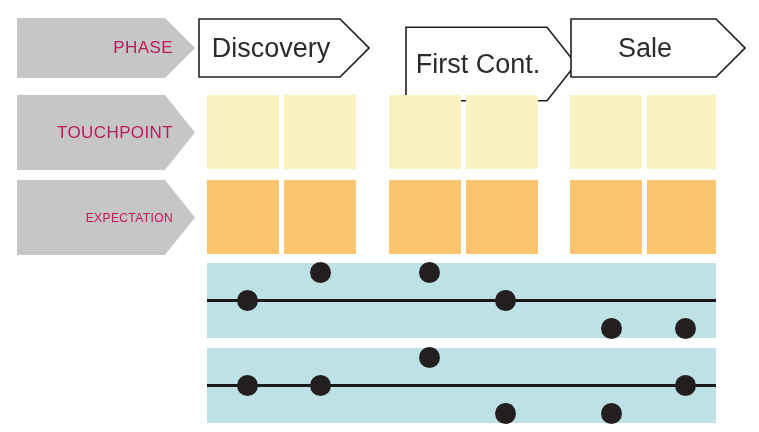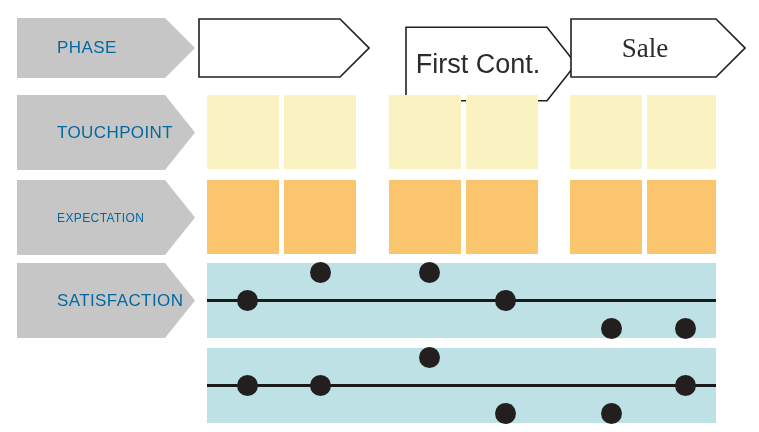--- a/index.html
+++ b/index.html
@@ -12,23 +12,23 @@
     position:absolute;
     display:flex;align-items:center;
     box-sizing:border-box;
   }
   .row-label .chev{
     position:absolute;left:0;top:0;width:100%;height:100%;
   }
   .row-label .txt{
     position:relative;z-index:2;
     width:100%;
-    text-align:left;
+    text-align:right;
     padding-right:22px;
-    color:#0369a1;
+    color:#be185d;
     letter-spacing:0.4px;
     font-weight:400;
     white-space:nowrap;
     padding-left:40px;
   }
 
   
   .phase-chev{
     position:absolute;
     display:flex;align-items:center;justify-content:center;
@@ -71,42 +71,37 @@
     <span class="txt" style="font-size:17px;">TOUCHPOINT</span>
   </div>
 
   <div class="row-label" style="left:17px;top:180px;width:178px;height:75px;">
     <svg class="shape chev" viewBox="0 0 178 75" preserveAspectRatio="none">
       <polygon points="0,0 148,0 178,37.5 148,75 0,75" fill="#c6c6c6"></polygon>
     </svg>
     <span class="txt" style="font-size:12px;">EXPECTATION</span>
   </div>
 
-  <div class="row-label" style="left:17px;top:263px;width:178px;height:75px;">
-    <svg class="shape chev" viewBox="0 0 178 75" preserveAspectRatio="none">
-      <polygon points="0,0 148,0 178,37.5 148,75 0,75" fill="#c6c6c6"></polygon>
-    </svg>
-    <span class="txt" style="font-size:17px;">SATISFACTION</span>
-  </div>
 
 
   <div class="phase-chev" style="left:198px;top:18px;width:172px;height:60px;">
     <svg class="shape" viewBox="0 0 172 60" preserveAspectRatio="none">
       <polygon points="1,1 142,1 171,30 142,59 1,59" fill="#ffffff" stroke="#231f20" stroke-width="1.6" vector-effect="non-scaling-stroke"></polygon>
     </svg>
+    <span class="plabel">Discovery</span>
   </div>
 
   <div class="phase-chev" style="left:385px;top:26px;width:172px;height:76px;margin-left:20px;">
     <svg class="shape" viewBox="0 0 172 60" preserveAspectRatio="none">
       <polygon points="1,1 142,1 171,30 142,59 1,59" fill="#ffffff" stroke="#231f20" stroke-width="1.6" vector-effect="non-scaling-stroke"></polygon>
     </svg>
     <span class="plabel">First Cont.</span>
   </div>
 
-  <div class="phase-chev" style="left:570px;top:18px;width:176px;height:60px;font-family:Liberation Serif, serif;">
+  <div class="phase-chev" style="left:570px;top:18px;width:176px;height:60px;">
     <svg class="shape" viewBox="0 0 176 60" preserveAspectRatio="none">
       <polygon points="1,1 146,1 175,30 146,59 1,59" fill="#ffffff" stroke="#231f20" stroke-width="1.6" vector-effect="non-scaling-stroke"></polygon>
     </svg>
     <span class="plabel">Sale</span>
   </div>
 
   <div class="cell" style="left:207px;top:95px;width:72px;height:74px;background:#faf2c0;"></div>
   <div class="cell" style="left:284px;top:95px;width:72px;height:74px;background:#faf2c0;"></div>
   <div class="cell" style="left:389px;top:95px;width:72px;height:74px;background:#faf2c0;"></div>
   <div class="cell" style="left:466px;top:95px;width:72px;height:74px;background:#faf2c0;"></div>

